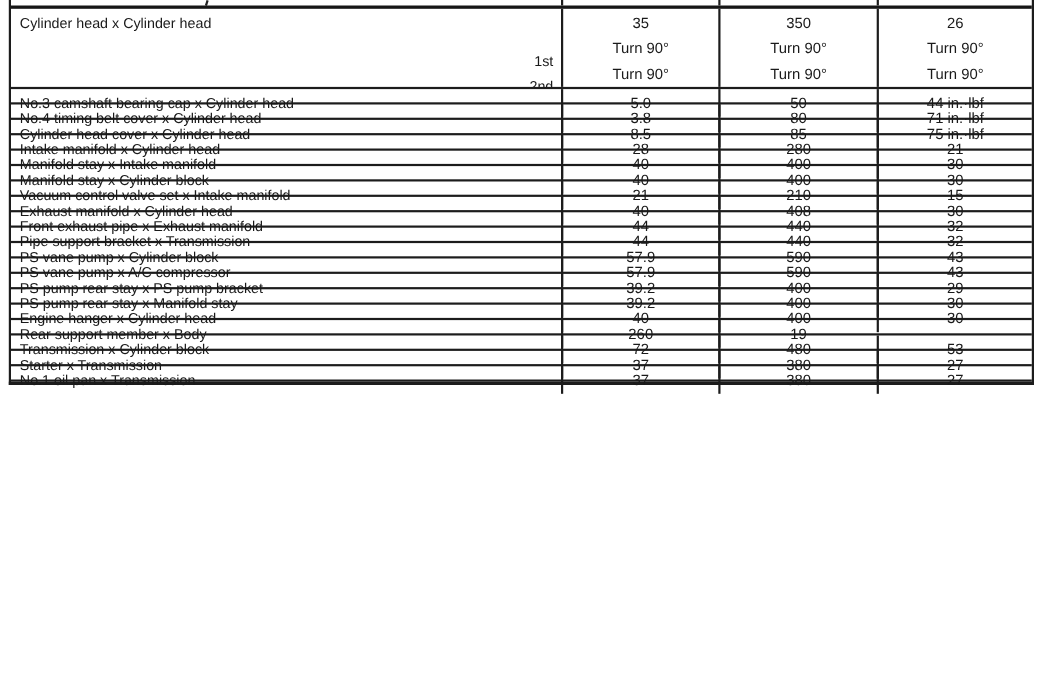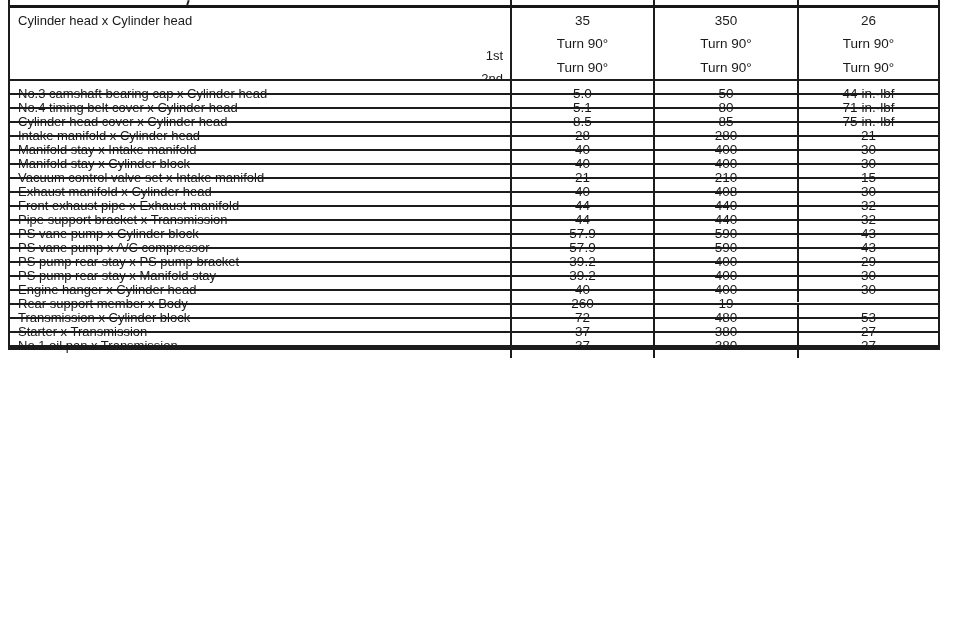--- a/index.html
+++ b/index.html
@@ -96,21 +96,21 @@
           <span class="subs">Hexagon bolt</span>
         </div>
         <div class="cell vcell">5.0</div>
         <div class="cell vcell">50</div>
         <div class="cell vcell">44 in.·lbf</div>
       </div>
       <div class="row single">
         <div class="cell c1">
           <span class="part">No.4 timing belt cover x Cylinder head</span>
         </div>
-        <div class="cell vcell">5.1</div>
+        <div class="cell vcell">3.8</div>
         <div class="cell vcell">80</div>
         <div class="cell vcell">71 in.·lbf</div>
       </div>
       <div class="row single">
         <div class="cell c1">
           <span class="part">Cylinder head cover x Cylinder head</span>
         </div>
         <div class="cell vcell">8.5</div>
         <div class="cell vcell">85</div>
         <div class="cell vcell">75 in.·lbf</div>

